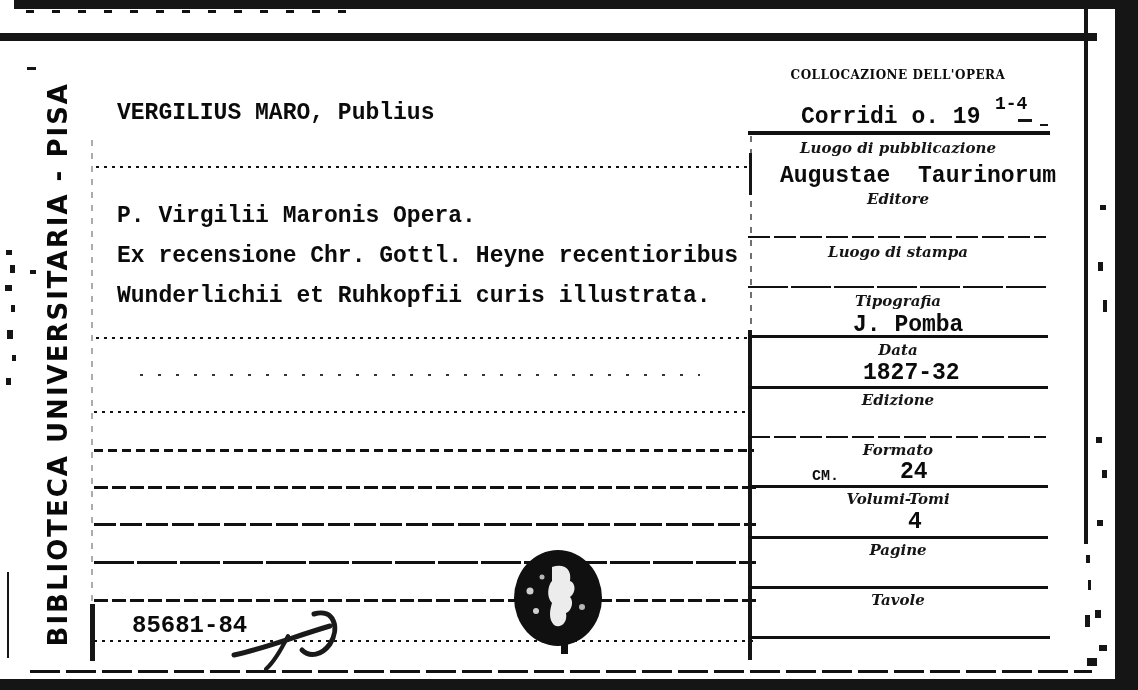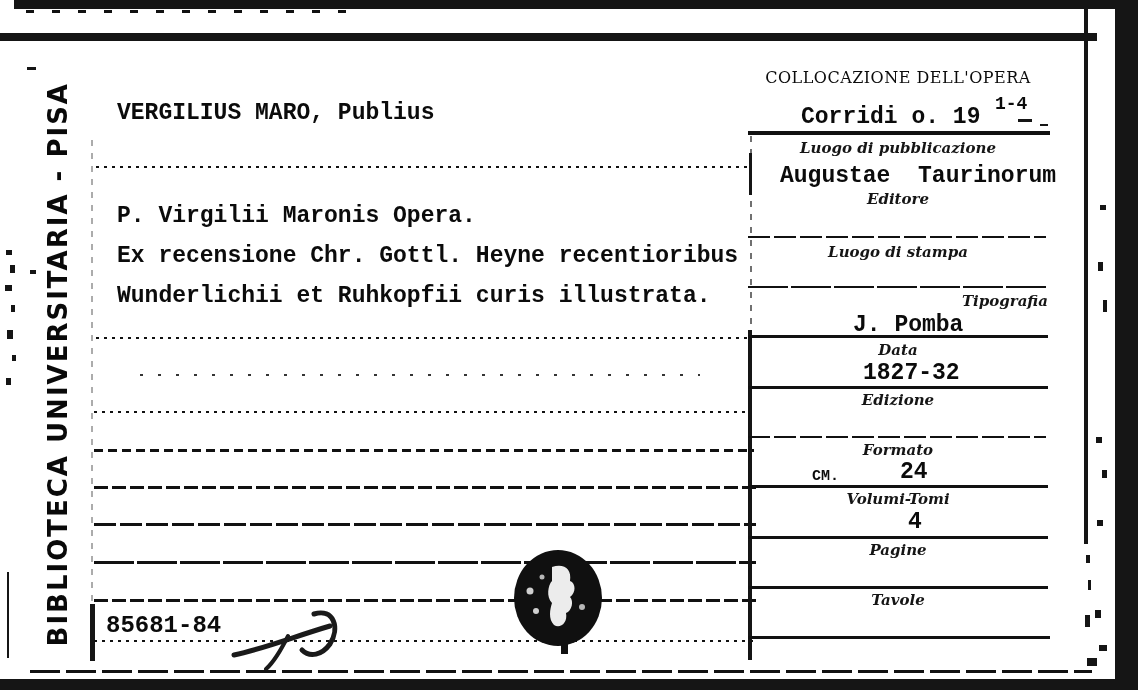--- a/index.html
+++ b/index.html
@@ -9,21 +9,21 @@
   .mono{font-family:"Liberation Mono","DejaVu Sans Mono",monospace;font-weight:700;white-space:pre;margin-left:20px;}
   .heading{font-size:23px;}
   .bodyline{font-size:23px;}
   .shelf{font-size:23px;}
   .sup{font-size:18px;}
   .value{font-size:23px;}
   .value-sm{font-size:15px;}
   .inv{font-size:24px;}
   .lbl{font-family:"DejaVu Serif","Liberation Serif",serif;font-style:italic;font-weight:700;
        font-size:15px;text-align:center;width:300px;left:748px;color:#151515;}
-  .colloc{font-family:"DejaVu Serif","Liberation Serif",serif;font-weight:400;font-size:16px;
+  .colloc{font-family:"DejaVu Serif","Liberation Serif",serif;font-weight:700;font-size:12px;
           letter-spacing:0.5px;}
   .vwrap{left:38px;top:88px;width:40px;height:552px;display:flex;align-items:center;justify-content:center;}
   .vtext{writing-mode:vertical-rl;transform:rotate(180deg);font-family:"DejaVu Sans","Liberation Sans",sans-serif;
          font-weight:700;font-size:26px;letter-spacing:2px;white-space:nowrap;color:#090909;}
   .rule{height:2px;background:#111;}
   .r-solid{background:#111;}
   .r-dot{background:repeating-linear-gradient(90deg,#111 0 3px,transparent 3px 8px);}
   .r-dot-sparse{background:repeating-linear-gradient(90deg,#111 0 3px,transparent 3px 18px);}
   .r-dash{background:repeating-linear-gradient(90deg,#111 0 9px,transparent 9px 14px);}
   .r-dash2{background:repeating-linear-gradient(90deg,#111 0 14px,transparent 14px 18px);}
@@ -86,36 +86,36 @@
   <div class="abs rule r-solid" style="left:748px;top:386px;width:300px;height:3px;"></div>
   <div class="abs rule r-dash3" style="left:748px;top:436px;width:298px;"></div>
   <div class="abs rule r-solid" style="left:748px;top:485px;width:300px;height:3px;"></div>
   <div class="abs rule r-solid" style="left:748px;top:536px;width:300px;height:3px;"></div>
   <div class="abs rule r-solid" style="left:748px;top:586px;width:300px;height:3px;"></div>
   <div class="abs rule r-solid" style="left:748px;top:636px;width:302px;height:3px;"></div>
 
   <div class="abs lbl" style="top:139px;">Luogo di pubblicazione</div>
   <div class="abs lbl" style="top:190px;">Editore</div>
   <div class="abs lbl" style="top:243px;">Luogo di stampa</div>
-  <div class="abs lbl" style="top:292px;text-align:right;">Tipografia</div>
+  <div class="abs lbl" style="top:292px;">Tipografia</div>
   <div class="abs lbl" style="top:341px;text-align:center;">Data</div>
   <div class="abs lbl" style="top:391px;">Edizione</div>
   <div class="abs lbl" style="top:441px;">Formato</div>
   <div class="abs lbl" style="top:490px;">Volumi-Tomi</div>
   <div class="abs lbl" style="top:591px;">Tavole</div>
   <div class="abs lbl" style="top:541px;">Pagine</div>
 
   <div class="abs mono value" style="left:760px;top:163px;">Augustae  Taurinorum</div>
   <div class="abs mono value" style="left:833px;top:312px;">J. Pomba</div>
   <div class="abs mono value" style="left:843px;top:360px;">1827-32</div>
   <div class="abs mono value-sm" style="left:792px;top:468px;">CM.</div>
   <div class="abs mono value" style="left:880px;top:459px;">24</div>
   <div class="abs mono value" style="left:888px;top:509px;">4</div>
 
-  <div class="abs mono inv" style="left:86px;top:612px;">85681-84</div>
+  <div class="abs mono inv" style="left:112px;top:612px;">85681-84</div>
   <svg class="abs" style="left:228px;top:600px;" width="115" height="70" viewBox="0 0 115 70">
     <path d="M6,55 C35,49 68,36 102,26" stroke="#1a1a1a" stroke-width="5" fill="none" stroke-linecap="round"></path>
     <path d="M60,36 C52,52 46,62 38,69" stroke="#1a1a1a" stroke-width="4" fill="none" stroke-linecap="round"></path>
     <path d="M86,14 C106,8 112,28 102,44 C94,55 82,58 74,50" stroke="#1a1a1a" stroke-width="5" fill="none" stroke-linecap="round"></path>
   </svg>
 
   <svg class="abs" style="left:512px;top:549px;" width="92" height="106" viewBox="0 0 92 106">
     <ellipse cx="46" cy="49" rx="44" ry="48" fill="#101010"></ellipse>
     <rect x="49" y="92" width="7" height="13" fill="#101010"></rect>
     <path d="M40,18 C52,14 60,20 58,32 C64,34 64,44 58,48 C62,52 60,62 54,64 C56,74 48,80 42,76 C36,70 38,60 40,54 C34,48 36,36 40,32 Z" fill="#ffffff" opacity="0.92"></path>

